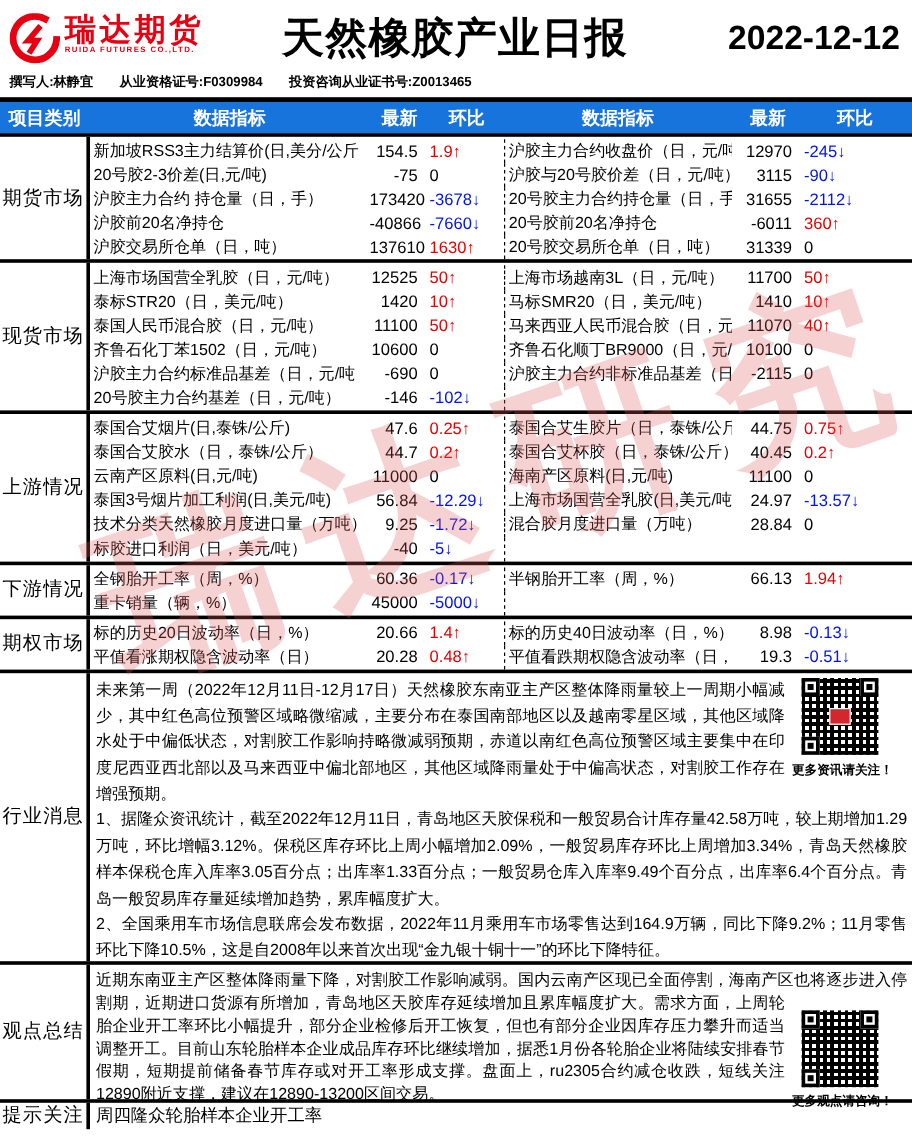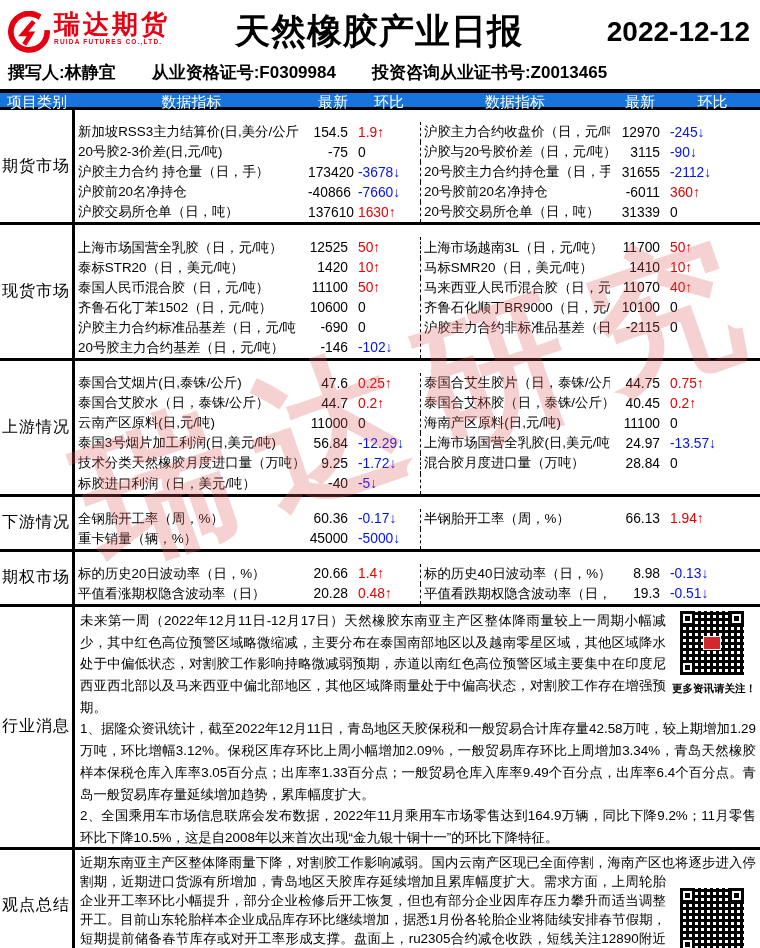--- a/index.html
+++ b/index.html
@@ -13,46 +13,46 @@
   body{font-family:"Liberation Sans","DejaVu Sans",sans-serif;background:#fff;color:#000}
   .page{position:relative;width:760px;height:948px;margin:0 auto;background:#fff;overflow:hidden}
 
   
   .hdr{display:flex;align-items:center;padding:8px 10px 0 8px}
   .logo{width:190px;display:flex;align-items:flex-start;gap:4px}
   .logo-txt .cn{color:var(--logo-red);font-size:26px;font-weight:700;letter-spacing:3px;line-height:26px}
   .logo-txt .en{color:var(--logo-red);font-size:6.5px;font-weight:700;letter-spacing:1.2px;margin-top:1px}
   .title{flex:1;text-align:center;font-size:35px;font-weight:800;letter-spacing:1px}
   .date{width:190px;text-align:right;font-size:28px;font-weight:700}
-  .byline{display:flex;gap:36px;font-size:17px;font-weight:700;padding:6px 10px 5px 8px}
+  .byline{display:flex;gap:22px;font-size:11px;font-weight:700;padding:6px 10px 5px 8px}
 
   
   .report{border-top:4px solid #000;border-bottom:0}
-  .thead{display:grid;grid-template-columns:75px 233px 50px 62px 190px 60px 85px;background:var(--header-blue);color:#fff;font-weight:400;font-size:15px;height:14px;align-items:center}
+  .thead{display:grid;grid-template-columns:75px 233px 50px 62px 190px 60px 85px;background:var(--header-blue);color:#fff;font-weight:700;font-size:15px;height:26px;align-items:center}
   .thead .h-cat{padding-left:7px;text-align:left}
   .thead div{text-align:center}
 
   .section{display:flex;border-top:3px solid #000}
   .cat{width:75px;flex:0 0 75px;border-right:3px solid #000;display:flex;align-items:center;justify-content:center;font-size:16px;letter-spacing:1px}
-  .rows{flex:1;padding-top:12px}
+  .rows{flex:1;padding-top:2px}
   .row{display:grid;grid-template-columns:233px 50px 62px 190px 60px 85px;height:20.1px;align-items:center}
   .nm{font-size:13.4px;white-space:nowrap;overflow:hidden;padding-left:3px}
   .val{font-size:13.8px;font-weight:400;text-align:right;padding-right:10px;white-space:nowrap}
   .chg{font-size:13.8px;font-weight:400;text-align:left;padding-right:8px;white-space:nowrap}
   .rnm{border-left:1.6px dashed #000;align-self:stretch;display:flex;align-items:center}
   .up{color:var(--up-red)}
   .down{color:var(--down-blue)}
   .flat{color:#000}
 
   
   .textsec{display:flex;border-top:3px solid #000}
   .content{flex:1;padding:3px 4px 2px 5px;font-size:13.4px;text-align:justify}
   .content.news{line-height:21.7px;height:240px}
   .content.sum{line-height:19px;height:112px}
-  .qrbox{float:right;width:80px;margin:1px 4px 2px 6px;text-align:center}
+  .qrbox{float:right;width:80px;margin:1px 16px 2px 6px;text-align:center}
   .qr{position:relative;width:64px;height:64px;margin:0 auto;background:
       repeating-linear-gradient(0deg,#000 0 3px,transparent 3px 6px),
       repeating-linear-gradient(90deg,#000 0 3px,#fff 3px 6px)}
   .qr .f{position:absolute;width:15px;height:15px;border:3px solid #000;background:#fff}
   .qr .f::after{content:"";position:absolute;left:2px;top:2px;width:5px;height:5px;background:#000}
   .qr .f.tl{left:0;top:0}.qr .f.tr{right:0;top:0}.qr .f.bl{left:0;bottom:0}
   .qr .badge{position:absolute;left:50%;top:50%;width:18px;height:14px;transform:translate(-50%,-50%);background:#d3262d;border:1px solid #fff}
   .qr-cap{font-size:10.5px;font-weight:700;margin-top:3px;white-space:nowrap}
   .spacer{float:right;clear:right;width:0;height:34px}
 

